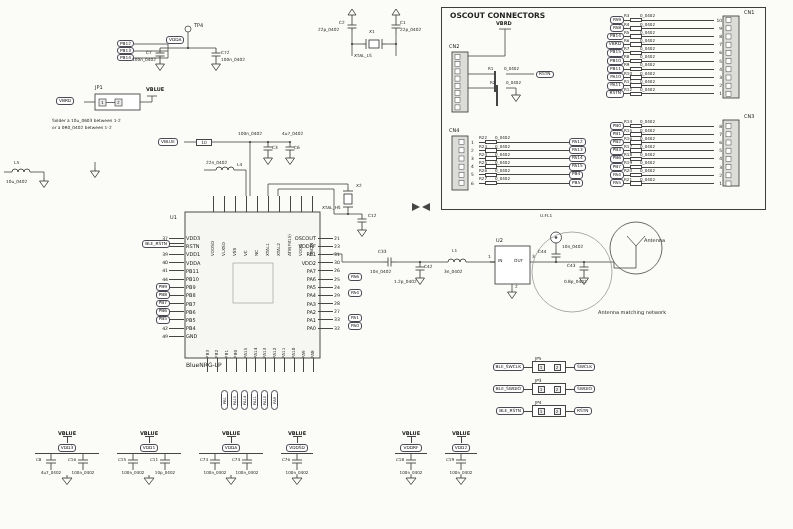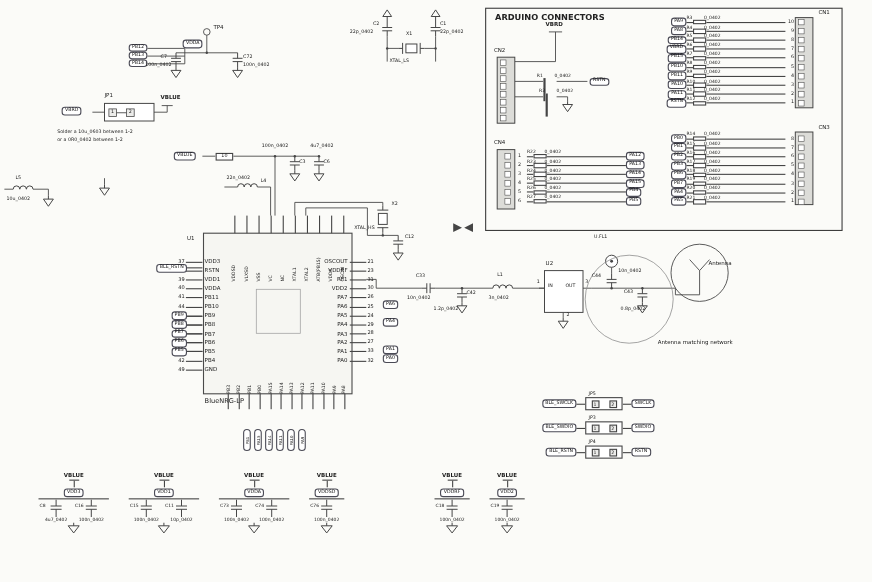--- a/index.html
+++ b/index.html
@@ -295,21 +295,21 @@
         <circle cx="348" cy="214" r="1.1"></circle>
           <circle cx="420" cy="262" r="1.1"></circle>
         <circle cx="556" cy="262" r="1.1"></circle>
           <circle cx="584" cy="262" r="1.1"></circle>
       </g>
     </g>
   </svg>
 
   
   <div class="abox"></div>
-  <div class="lbl b f7" style="left:450px;top:12px;">ARDUINO CONNECTORS</div>
+  <div class="lbl b f7" style="left:450px;top:12px;">OSCOUT CONNECTORS</div>
   <div class="lbl" style="left:744px;top:10px;">CN1</div>
   <div class="lbl" style="left:449px;top:44px;">CN2</div>
   <div class="lbl" style="left:744px;top:114px;">CN3</div>
   <div class="lbl" style="left:449px;top:128px;">CN4</div>
   <div class="lbl b" style="left:496px;top:21px;">VBRD</div>
   <span class="pill abs" style="left:536px;top:70.5px;">RSTN</span>
   <span class="resbox abs" style="left:494px;top:71.5px;">
     <span class="res-ref">R1</span>
     <span class="res-val">0_0402</span>
   </span>

